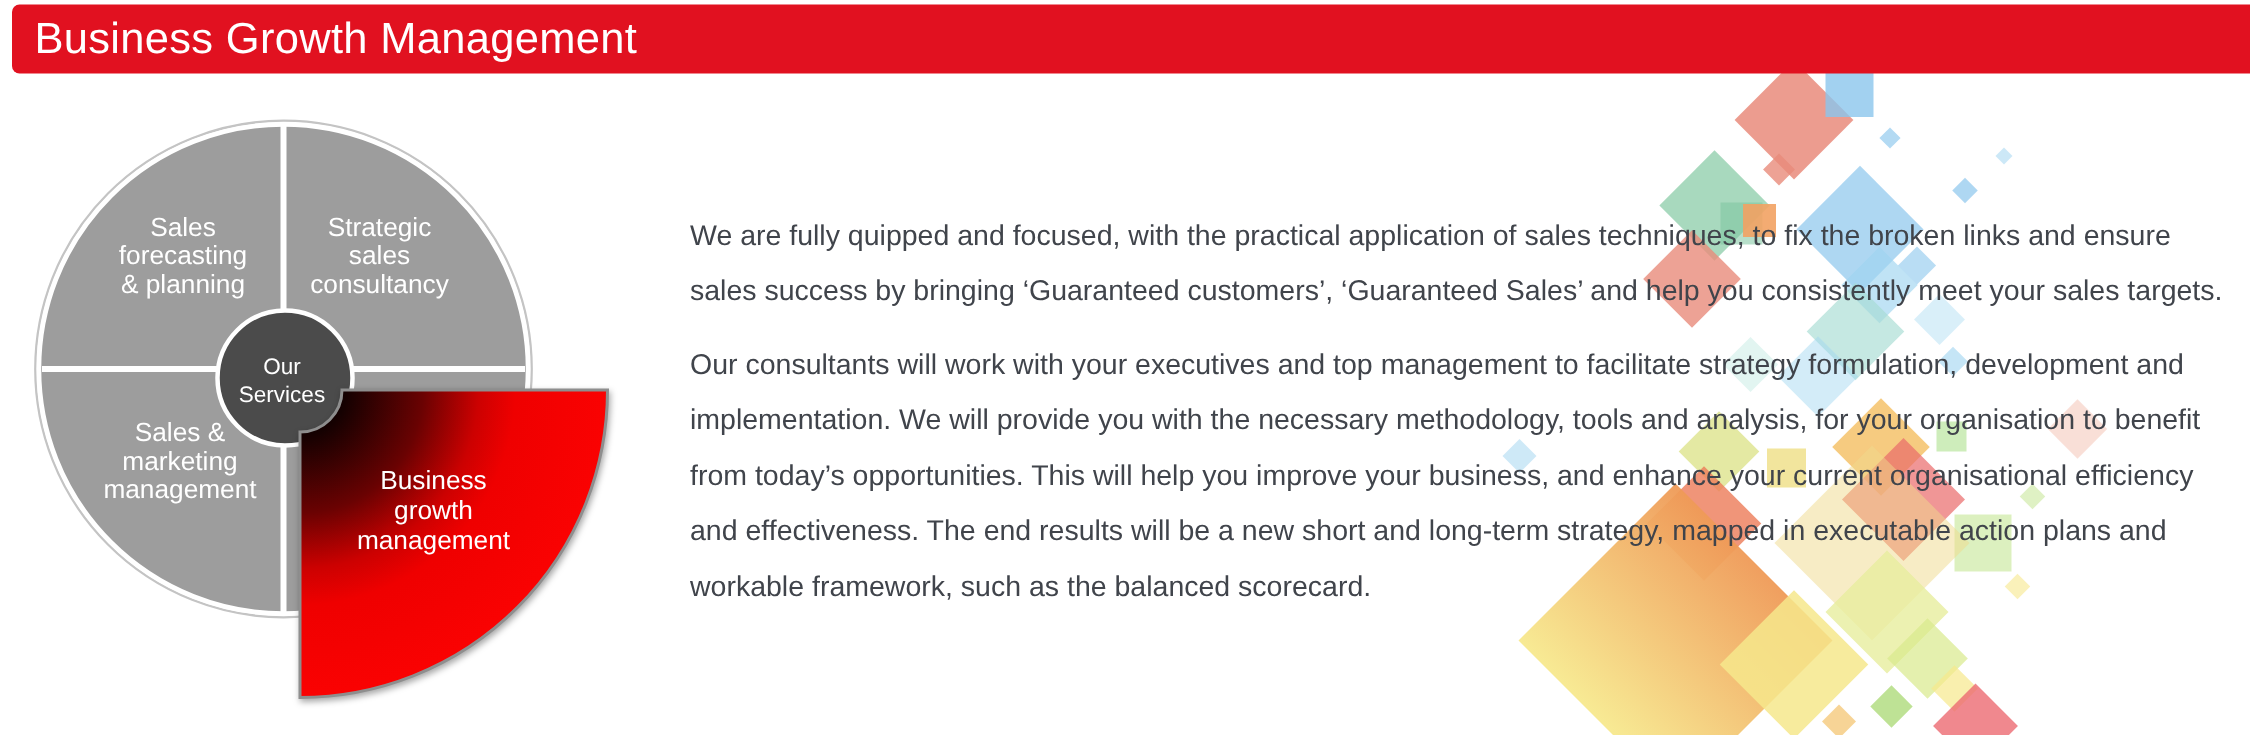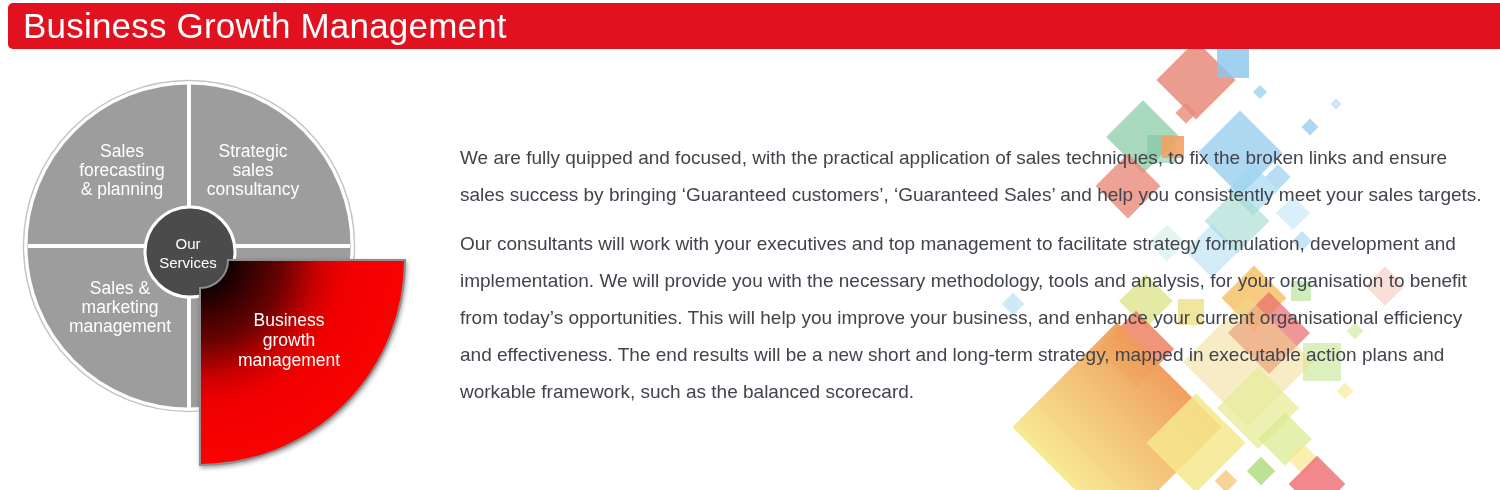--- a/index.html
+++ b/index.html
@@ -3,21 +3,21 @@
 <meta charset="utf-8">
 <style>
   html,body{margin:0;padding:0;background:#ffffff;}
   #page{position:relative;width:1500px;height:490px;overflow:hidden;background:#ffffff;
         font-family:"Liberation Sans",sans-serif;}
   
   #decor{position:absolute;left:0;top:0;width:1500px;height:490px;z-index:0;}
   
   #titlebar{position:absolute;left:8px;top:3px;width:1492px;height:46px;background:#e11120;
             border-radius:5px 0 0 5px;z-index:3;display:flex;align-items:center;}
-  #titlebar .title{color:#ffffff;font-size:35px;font-weight:400;padding-left:15px;letter-spacing:.2px;}
+  #titlebar .title{color:#ffffff;font-size:29px;font-weight:400;padding-left:15px;letter-spacing:.2px;}
   
   #diagram{position:absolute;left:0;top:0;width:460px;height:490px;z-index:2;}
   #diagram text{fill:#ffffff;font-family:"Liberation Sans",sans-serif;font-size:17.5px;text-anchor:middle;}
   #diagram text.center-label{font-size:15px;}
   #wedge{filter:drop-shadow(1.5px 2px 2px rgba(0,0,0,0.35));}
   
   #copy{position:absolute;left:460px;top:139px;width:1048px;z-index:1;color:#40444b;
         font-size:19px;line-height:37px;}
   #copy p{margin:0;}
   #copy p + p{margin-top:12px;}

